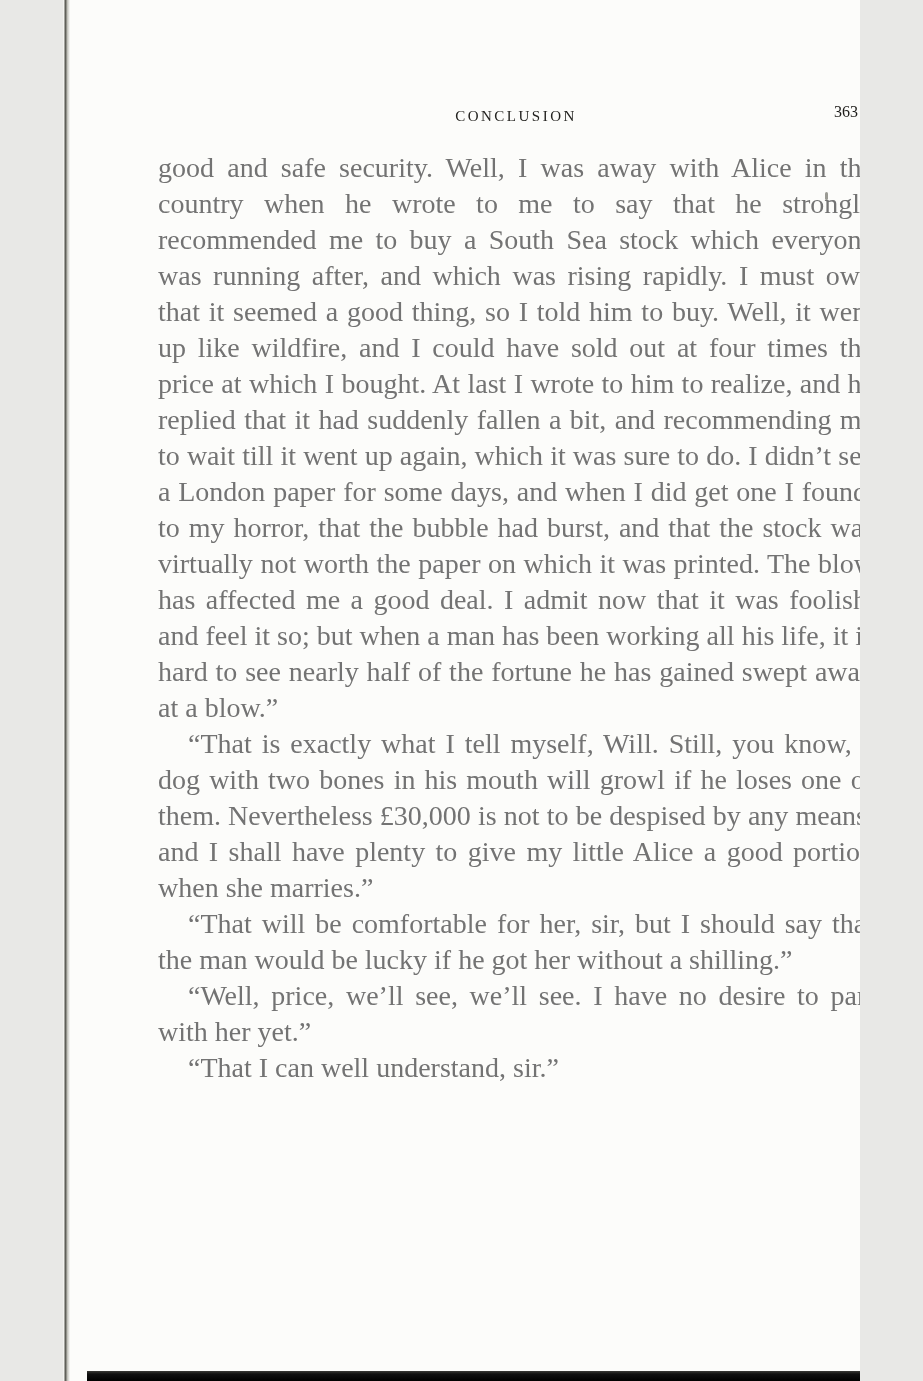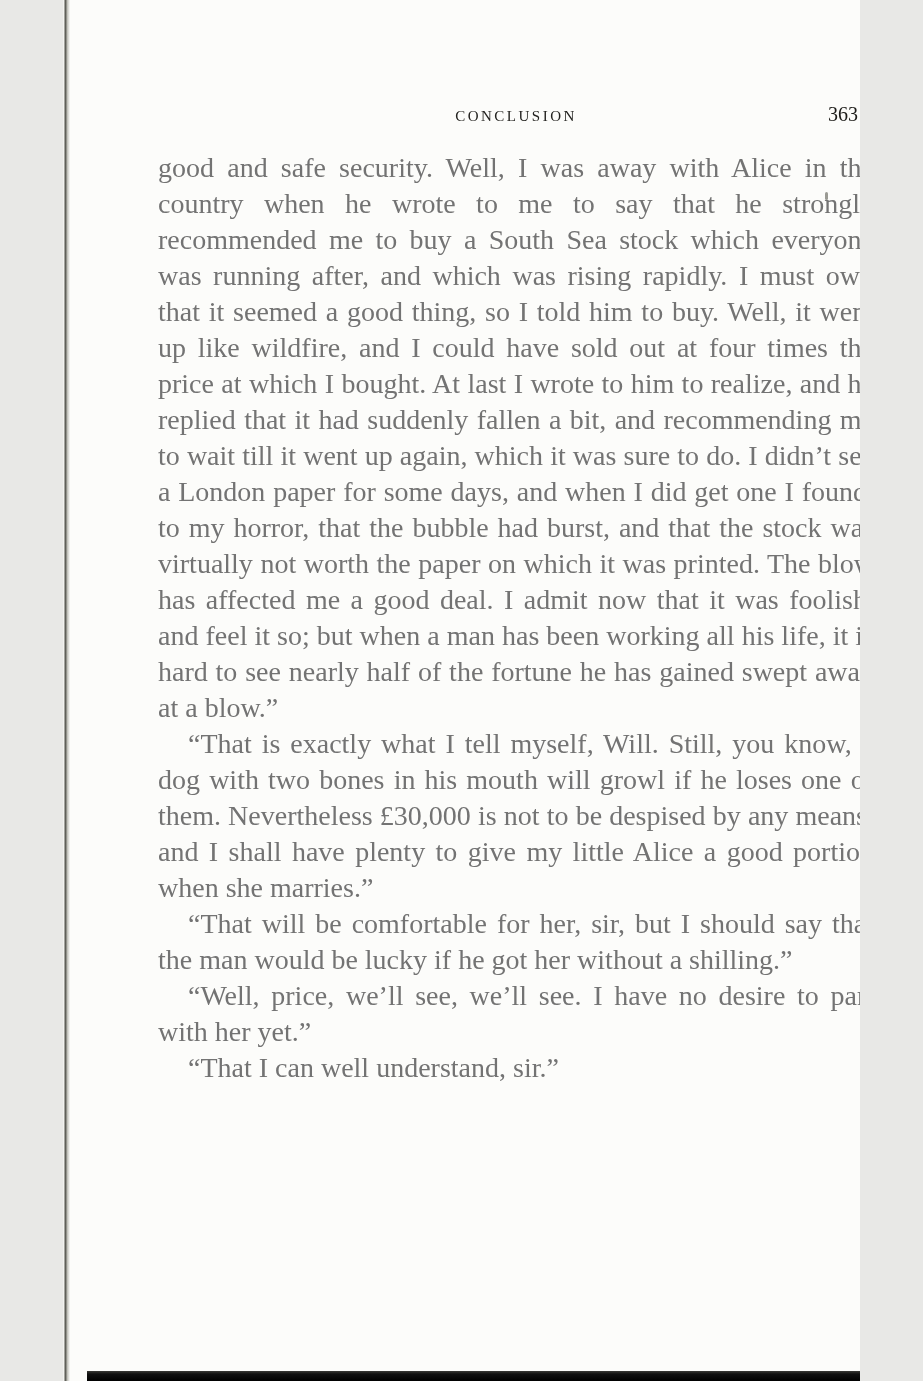--- a/index.html
+++ b/index.html
@@ -58,21 +58,21 @@
     text-align: center;
     font-size: 15px;
     letter-spacing: 2.5px;
     color: #23221f;
     padding-top: 5px;
   }
   .page-number {
     position: absolute;
     top: 0;
     right: 16px;
-    font-size: 20px;
+    font-size: 16px;
     color: #1d1c19;
   }
   
   .body-text {
     position: absolute;
     top: 150px;
     left: 95px;
     width: 716px;
     font-size: 28px;
     line-height: 36px;

